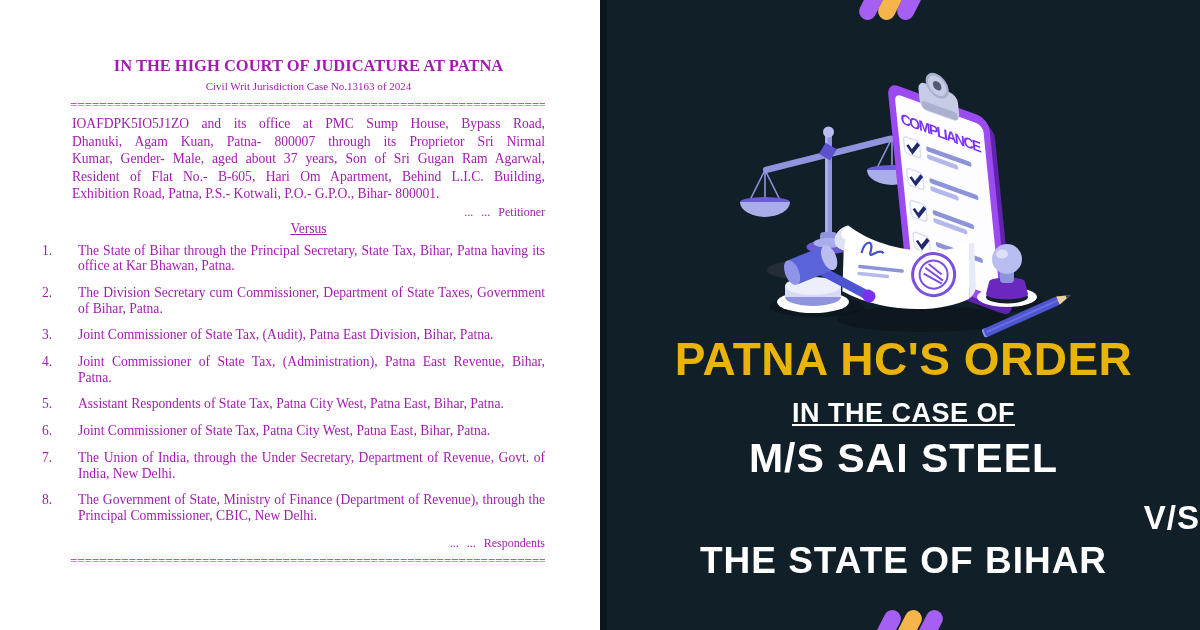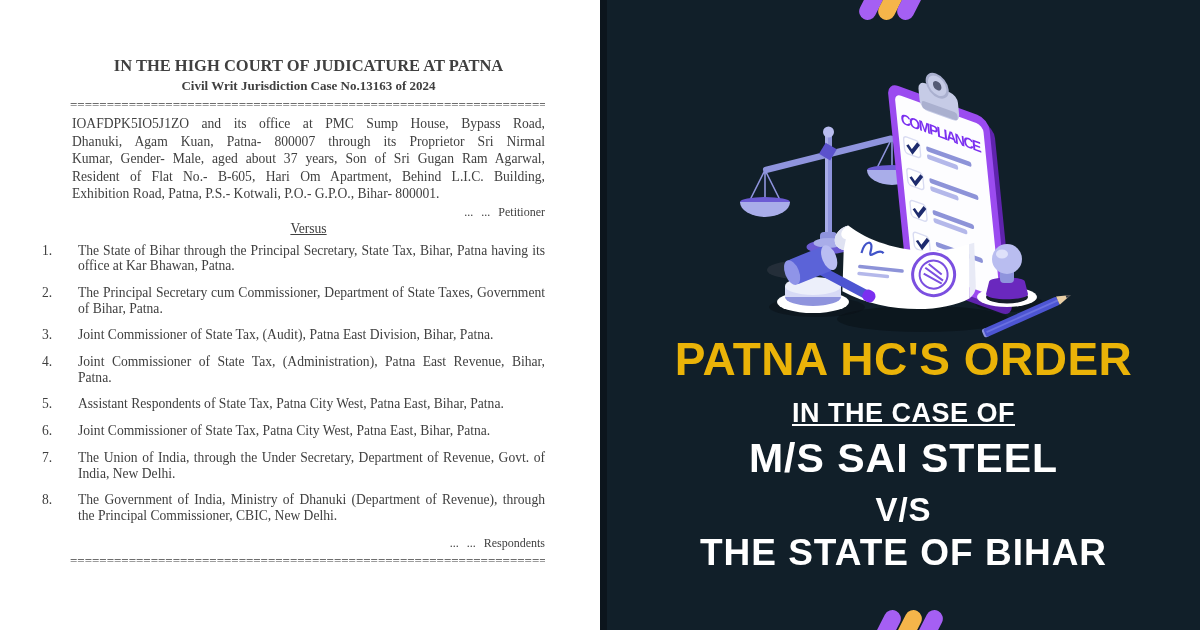--- a/index.html
+++ b/index.html
@@ -3,25 +3,25 @@
 <meta charset="utf-8">
 <style>
   * { margin:0; padding:0; box-sizing:border-box; }
   html,body { width:1200px; height:630px; }
   body { font-family:"Liberation Serif", serif; background:#fff; }
   .canvas { position:relative; width:1200px; height:630px; overflow:hidden; }
 
   
   .doc {
     position:absolute; left:0; top:0; width:600px; height:630px;
-    background:#ffffff; color:#404040;
+    background:#ffffff; color:#a21caf;
     padding:56px 55px 0 42px; overflow:hidden;
   }
   .doc-title   { font-size:16.5px; font-weight:bold; text-align:center; margin-left:30px; line-height:20px; }
-  .doc-sub     { font-size:13px; font-weight:bold; text-align:center; margin-left:30px; line-height:18px; margin-top:1px; }
+  .doc-sub     { font-size:11px; font-weight:normal; text-align:center; margin-left:30px; line-height:18px; margin-top:1px; }
   .sep         { margin-left:28px; font-size:13px; line-height:14px; height:14px; overflow:hidden;
                  white-space:nowrap; letter-spacing:0; margin-top:3px; }
   .para        { margin-left:30px; margin-top:3px; font-size:13.6px; line-height:17.5px; }
   .para-line   { text-align:justify; text-align-last:justify; }
   .para .para-line:last-child { text-align-last:left; }
   .align-right { font-size:12px; line-height:16px; text-align:right; word-spacing:5px; margin-top:1px; }
   .versus      { margin-left:30px; font-size:13.6px; line-height:16px; text-align:center; margin-top:1px;text-decoration:underline; }
   .resp-list   { margin-top:6px; }
   .resp-item   { display:flex; margin-bottom:11px; }
   .resp-num    { width:36px; flex:0 0 36px; font-size:13.6px; line-height:15.7px; }
@@ -43,21 +43,21 @@
   .s-b1 { left:268px; bottom:-34px; }
   .s-b2 { left:289px; bottom:-34px; }
   .s-b3 { left:310px; bottom:-34px; }
 
   .illus { position:absolute; left:128px; top:26px; width:340px; height:312px; }
 
   .headline { position:absolute; left:0; top:334px; width:100%; text-align:center; color:#ffffff; font-weight:bold; }
   .hl-title  { font-size:46px; line-height:50px; color:#eab308; letter-spacing:0.5px; }
   .hl-sub    { font-size:27px; line-height:30px; margin-top:14px; letter-spacing:0.5px;text-decoration:underline; }
   .hl-party1 { font-size:41px; line-height:46px; margin-top:7px; letter-spacing:1px; }
-  .hl-vs     { font-size:33px; line-height:38px; margin-top:10px; letter-spacing:1px; }
+  .hl-vs     { font-size:33px; line-height:38px; margin-top:18px; letter-spacing:1px;text-align:right; }
   .hl-party2 { font-size:37px; line-height:42px; margin-top:3px; letter-spacing:1px; }
 </style>
 </head>
 <body>
 
 <div class="canvas">
 
   <section class="doc">
     <div class="doc-title">IN THE HIGH COURT OF JUDICATURE AT PATNA</div>
     <div class="doc-sub">Civil Writ Jurisdiction Case No.13163 of 2024</div>
@@ -82,21 +82,21 @@
 
     <div class="resp-list">
 
         <div class="resp-item">
           <span class="resp-num">1.</span>
           <span class="resp-text">The State of Bihar through the Principal Secretary, State Tax, Bihar, Patna having its office at Kar Bhawan, Patna.</span>
         </div>
 
         <div class="resp-item">
           <span class="resp-num">2.</span>
-          <span class="resp-text">The Principal Secretary cum Commissioner, Department of State Taxes, Government of Bihar, Patna.</span>
+          <span class="resp-text">The Division Secretary cum Commissioner, Department of State Taxes, Government of Bihar, Patna.</span>
         </div>
 
         <div class="resp-item">
           <span class="resp-num">3.</span>
           <span class="resp-text">Joint Commissioner of State Tax, (Audit), Patna East Division, Bihar, Patna.</span>
         </div>
 
         <div class="resp-item">
           <span class="resp-num">4.</span>
           <span class="resp-text">Joint Commissioner of State Tax, (Administration), Patna East Revenue, Bihar, Patna.</span>
@@ -112,21 +112,21 @@
           <span class="resp-text">Joint Commissioner of State Tax, Patna City West, Patna East, Bihar, Patna.</span>
         </div>
 
         <div class="resp-item">
           <span class="resp-num">7.</span>
           <span class="resp-text">The Union of India, through the Under Secretary, Department of Revenue, Govt. of India, New Delhi.</span>
         </div>
 
         <div class="resp-item">
           <span class="resp-num">8.</span>
-          <span class="resp-text">The Government of India, Ministry of Dhanuki (Department of Revenue), through the Principal Commissioner, CBIC, New Delhi.</span>
+          <span class="resp-text">The Government of State, Ministry of Finance (Department of Revenue), through the Principal Commissioner, CBIC, New Delhi.</span>
         </div>
       </div>
 
     <div class="align-right">... ... Respondents</div>
     <div class="sep">================================================================================</div>
   </section>
 
   <section class="banner">
 
     <span class="slash purple s-t1"></span>

